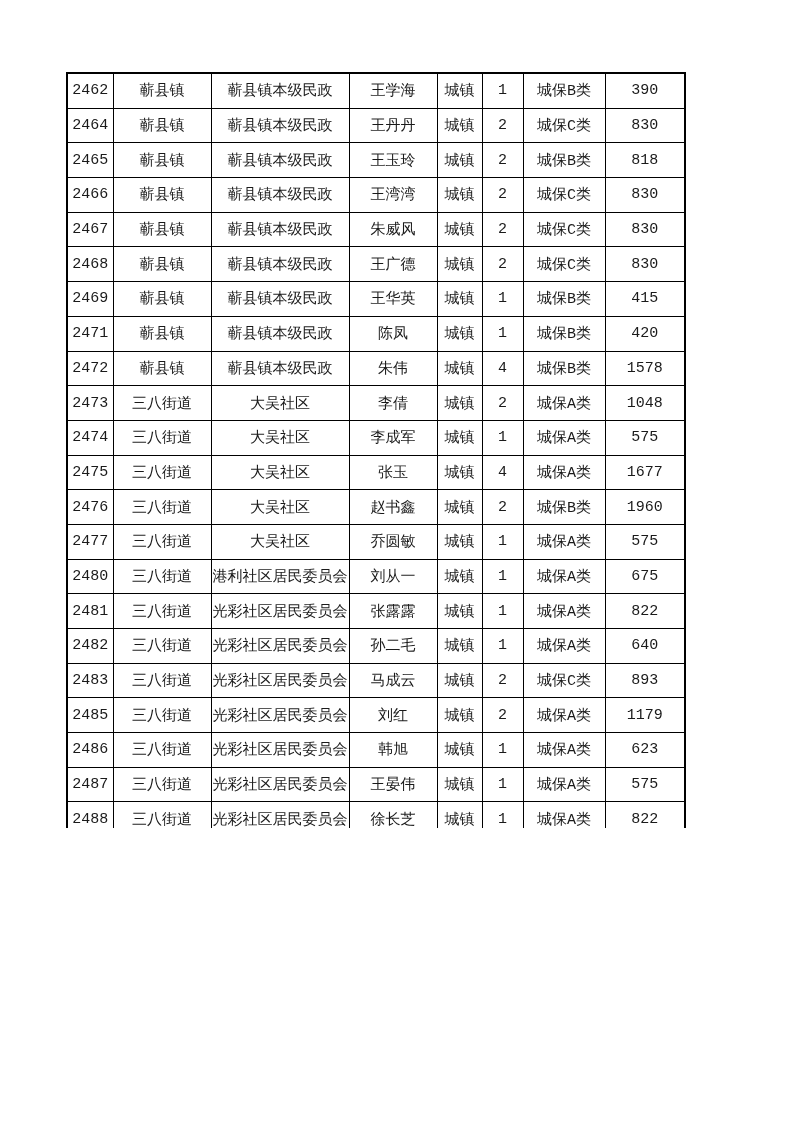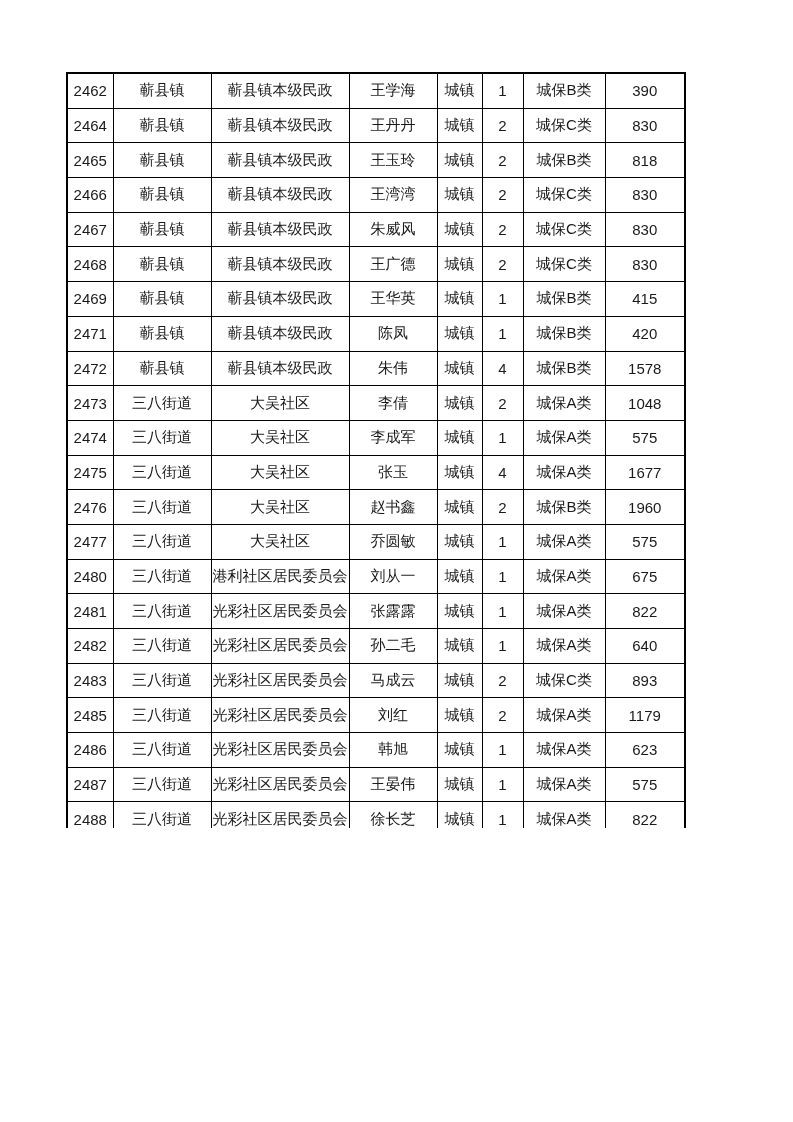--- a/index.html
+++ b/index.html
@@ -6,21 +6,21 @@
     margin: 0;
     padding: 0;
     background: #ffffff;
   }
   .page {
     position: relative;
     width: 793px;
     height: 828px;
     background: #ffffff;
     overflow: hidden;
-    font-family: Liberation Sans, sans-serif;
+    font-family: Liberation Mono, monospace;
   }
   .data-table {
     position: absolute;
     left: 66px;
     top: 72px;
     width: 618px;
     border-collapse: collapse;
     table-layout: fixed;
     border: 2px solid #000000;
   }

